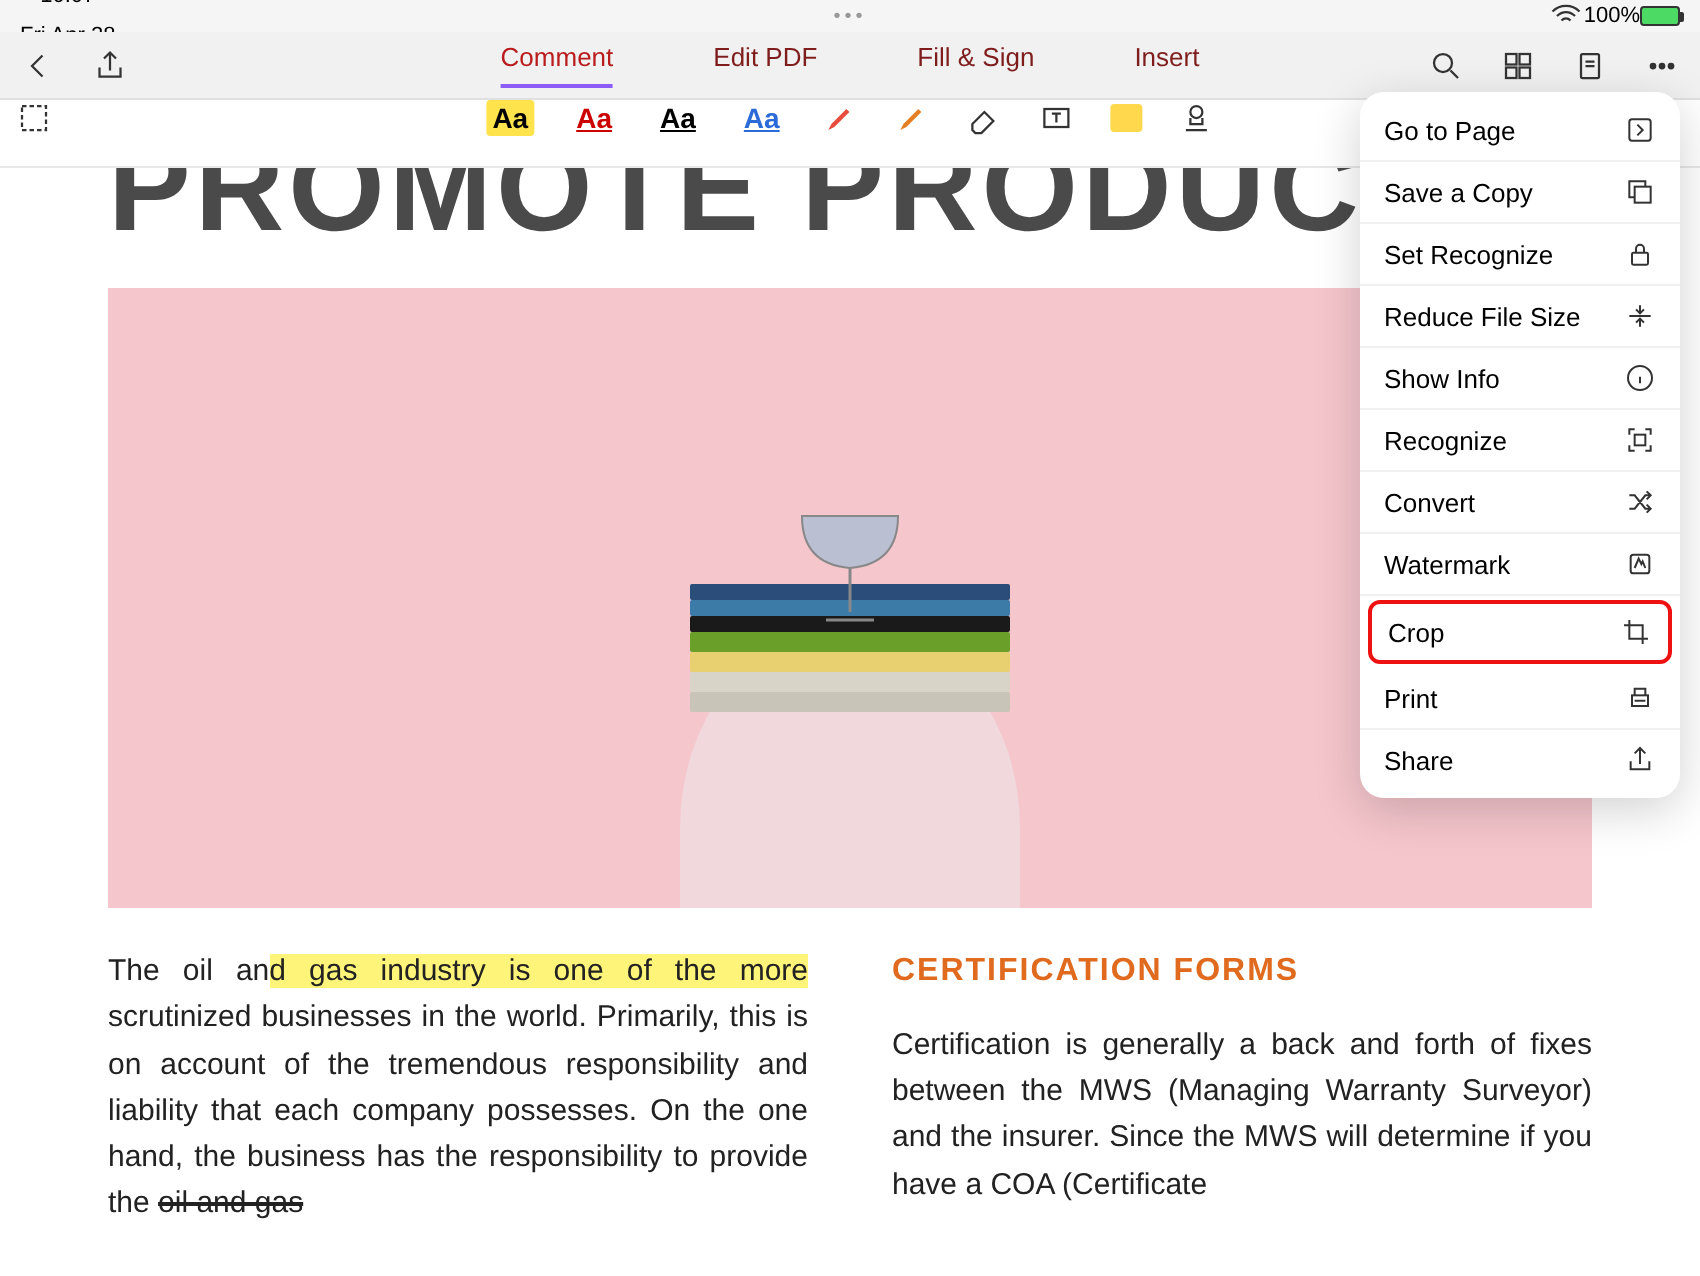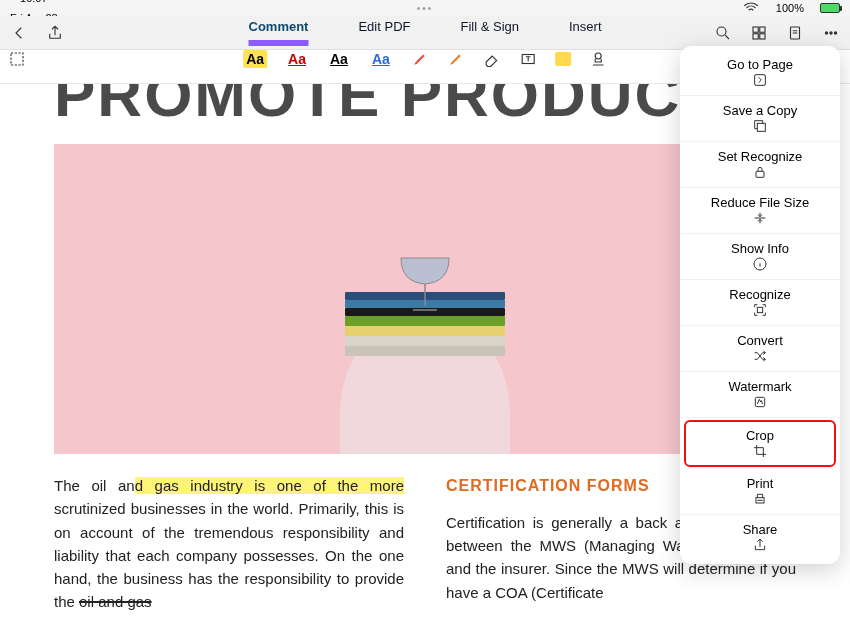--- a/index.html
+++ b/index.html
@@ -15,32 +15,32 @@
   display: flex;
   justify-content: space-between;
   align-items: center;
   padding: 2px 10px;
   font-size: 11px;
   height: 16px;
   background: #f5f5f5;
 }
 .status-left { display:flex; gap:8px; align-items:center; font-weight:500;flex-direction:column;}
 .status-center { position:absolute; left:50%; transform:translateX(-50%); letter-spacing:2px; color:#999; font-size:10px;}
-.status-right { display:flex; gap:16px; align-items:center; font-size:11px;}
+.status-right { display:flex; gap:0; align-items:center; font-size:11px;}
 .battery-pill { display:inline-block; width:20px; height:10px; border:1px solid #333; border-radius:2px; position:relative; background:linear-gradient(to right,#4cd964 100%, transparent 0);}
 .battery-pill::after { content:""; position:absolute; right:-3px; top:2px; width:2px; height:5px; background:#333; border-radius:0 1px 1px 0;}
 
 .nav-bar {
   display:flex; align-items:center; height:34px; padding:0 10px; background:#f1f1f1; border-bottom:1px solid #e0e0e0; position:relative;
 }
 .nav-left { display:flex; gap:18px; align-items:center;}
 .nav-right { position:absolute; right:10px; display:flex; gap:18px; align-items:center;}
 .nav-tabs { position:absolute; left:50%; transform:translateX(-50%); display:flex; gap:50px;}
-.tab { font-size:13px; color:#0f172a; cursor:pointer; padding-bottom:6px;}
-.tab.active { font-weight:700; color:#0c4a6e; border-bottom:6px solid #8b5cf6;}
+.tab { font-size:13px; color:#7f1d1d; cursor:pointer; padding-bottom:6px;}
+.tab.active { font-weight:400; color:#b91c1c; border-bottom:2px solid #8b5cf6;}
 .icon { width:18px; height:18px; display:inline-flex; align-items:center; justify-content:center; stroke:#333; fill:none; stroke-width:1.5;}
 
 .tool-bar {
   height:34px; background:#fff; border-bottom:1px solid #e8e8e8; display:flex; align-items:flex-start; position:relative;
 }
 .tool-crop { margin-left:8px;}
 .tool-center { position:absolute; left:50%; transform:translateX(-50%); display:flex; gap:18px; align-items:center;}
 .aa { font-size:14px; font-weight:600; padding:1px 3px; border-radius:2px;}
 .aa.hl { background:#ffe34d; color:#000;}
 .aa.red { color:#c00; text-decoration:underline;}
@@ -76,22 +76,22 @@
 .col .h { font-family: Impact, "Arial Black", sans-serif; color:#e06a1e; font-size:16px; letter-spacing:1px; margin-bottom:12px; font-weight:800;}
 .hlspan { background:#fff47a;margin-top:35px;}
 .strike { text-decoration: line-through; text-decoration-thickness:2px;}
 
 .menu {
   position:absolute; top:46px; right:10px; width:160px; background:#fff;
   border-radius:12px; box-shadow:0 6px 24px rgba(0,0,0,.18); padding:4px 0;
   font-size:13px;
 }
 .menu .item {
-  display:flex; align-items:center;
-  padding:7px 12px; cursor:pointer; border-bottom:1px solid #f0f0f0;flex-direction:column;
+  display:flex; justify-content:space-between; align-items:center;
+  padding:7px 12px; cursor:pointer; border-bottom:1px solid #f0f0f0;
 }
 .menu .item:last-child { border-bottom:none;}
 .menu .item.boxed { border:2px solid #e11; border-radius:6px; margin:2px 4px; padding:6px 8px;}
 .menu .micon { width:16px; height:16px; stroke:#333; fill:none; stroke-width:1.5;}
 </style>
 </head>
 <body>
 
 <div class="status-bar">
   <div class="status-left">

